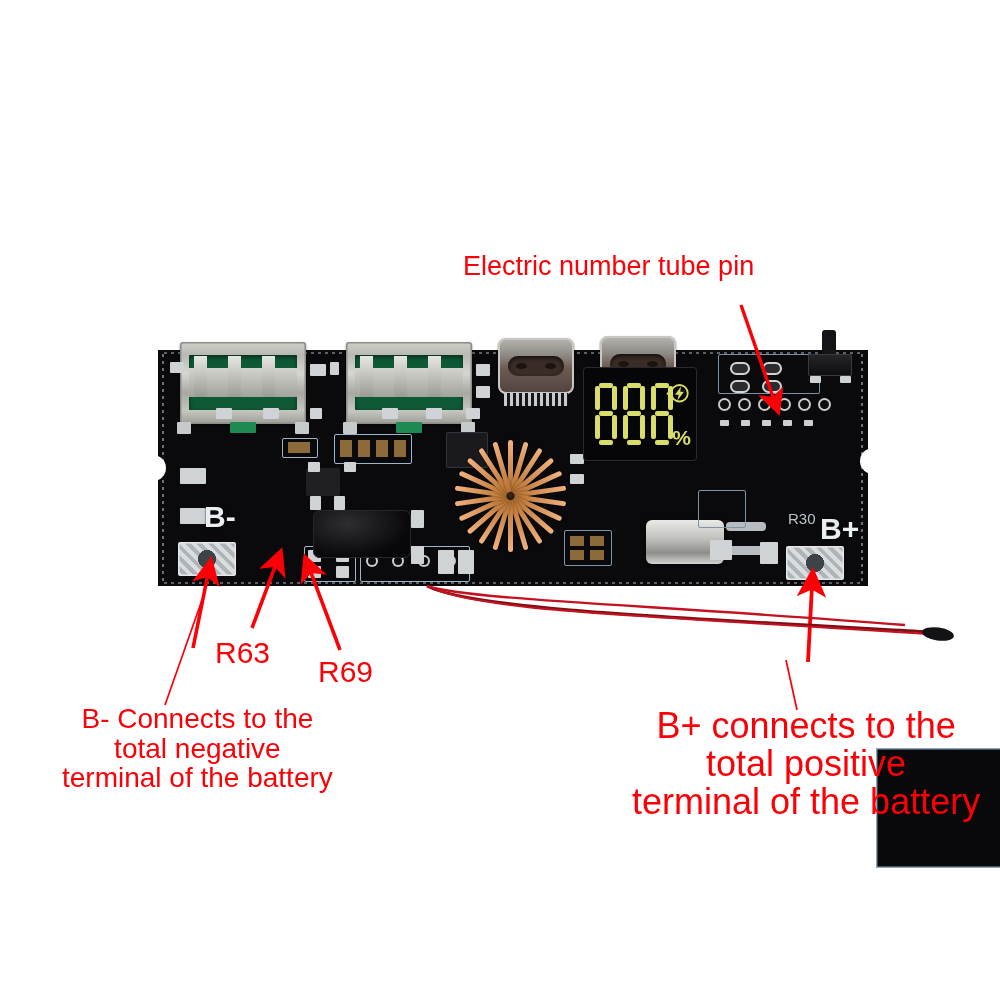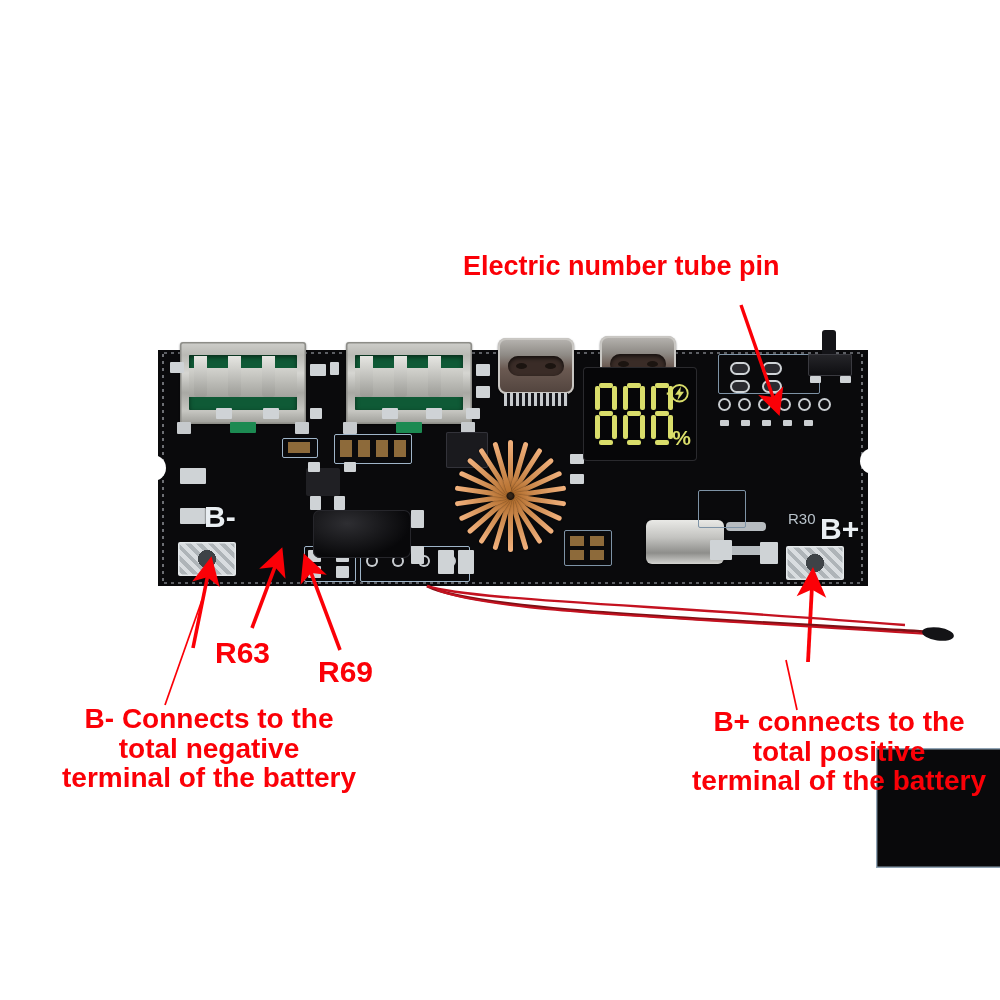--- a/index.html
+++ b/index.html
@@ -2,26 +2,26 @@
 <html><head>
 <meta charset="utf-8">
 <style>
   html,body{margin:0;padding:0;background:#fff;}
   body{width:1000px;height:1000px;position:relative;overflow:hidden;
        font-family:"Liberation Sans", sans-serif;}
   #stage{position:absolute;left:0;top:0;width:1000px;height:1000px;background:#ffffff;}
 
   
   .anno{position:absolute;color:#fb0007;font-family:"Liberation Sans",sans-serif;
-        white-space:pre;line-height:1.06;text-align:center;font-weight:700;}
+        white-space:pre;line-height:1.06;text-align:center;font-weight:400;}
   #anno-top{left:463px;top:252px;font-size:27px;}
   #anno-r63{left:215px;top:637px;font-size:30px;}
   #anno-r69{left:318px;top:656px;font-size:30px;}
   #anno-bminus{left:62px;top:704px;font-size:28px;}
-  #anno-bplus{left:692px;top:707px;font-size:28px;}
+  #anno-bplus{left:632px;top:707px;font-size:36px;}
 
   
   #board{position:absolute;left:158px;top:350px;width:710px;height:236px;
          background:#0a0a0c;}
   
   #notch-l{position:absolute;left:150px;top:455px;width:16px;height:26px;
            background:#ffffff;border-radius:0 14px 14px 0;}
   #notch-r{position:absolute;left:860px;top:448px;width:16px;height:26px;
            background:#ffffff;border-radius:14px 0 0 14px;}
 

